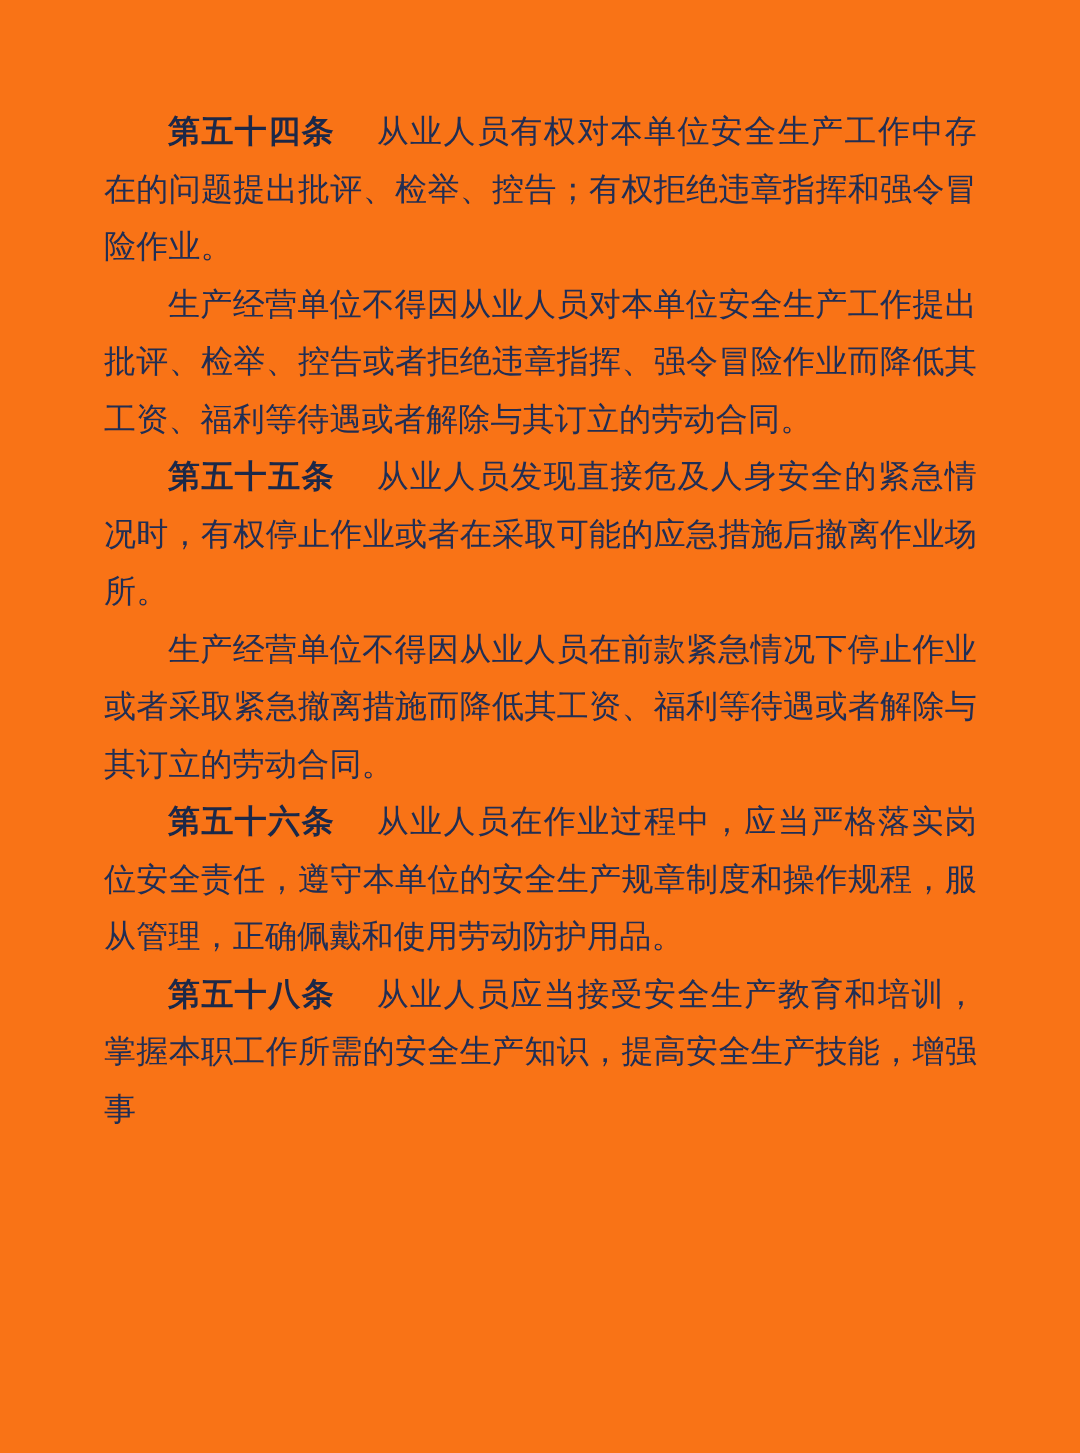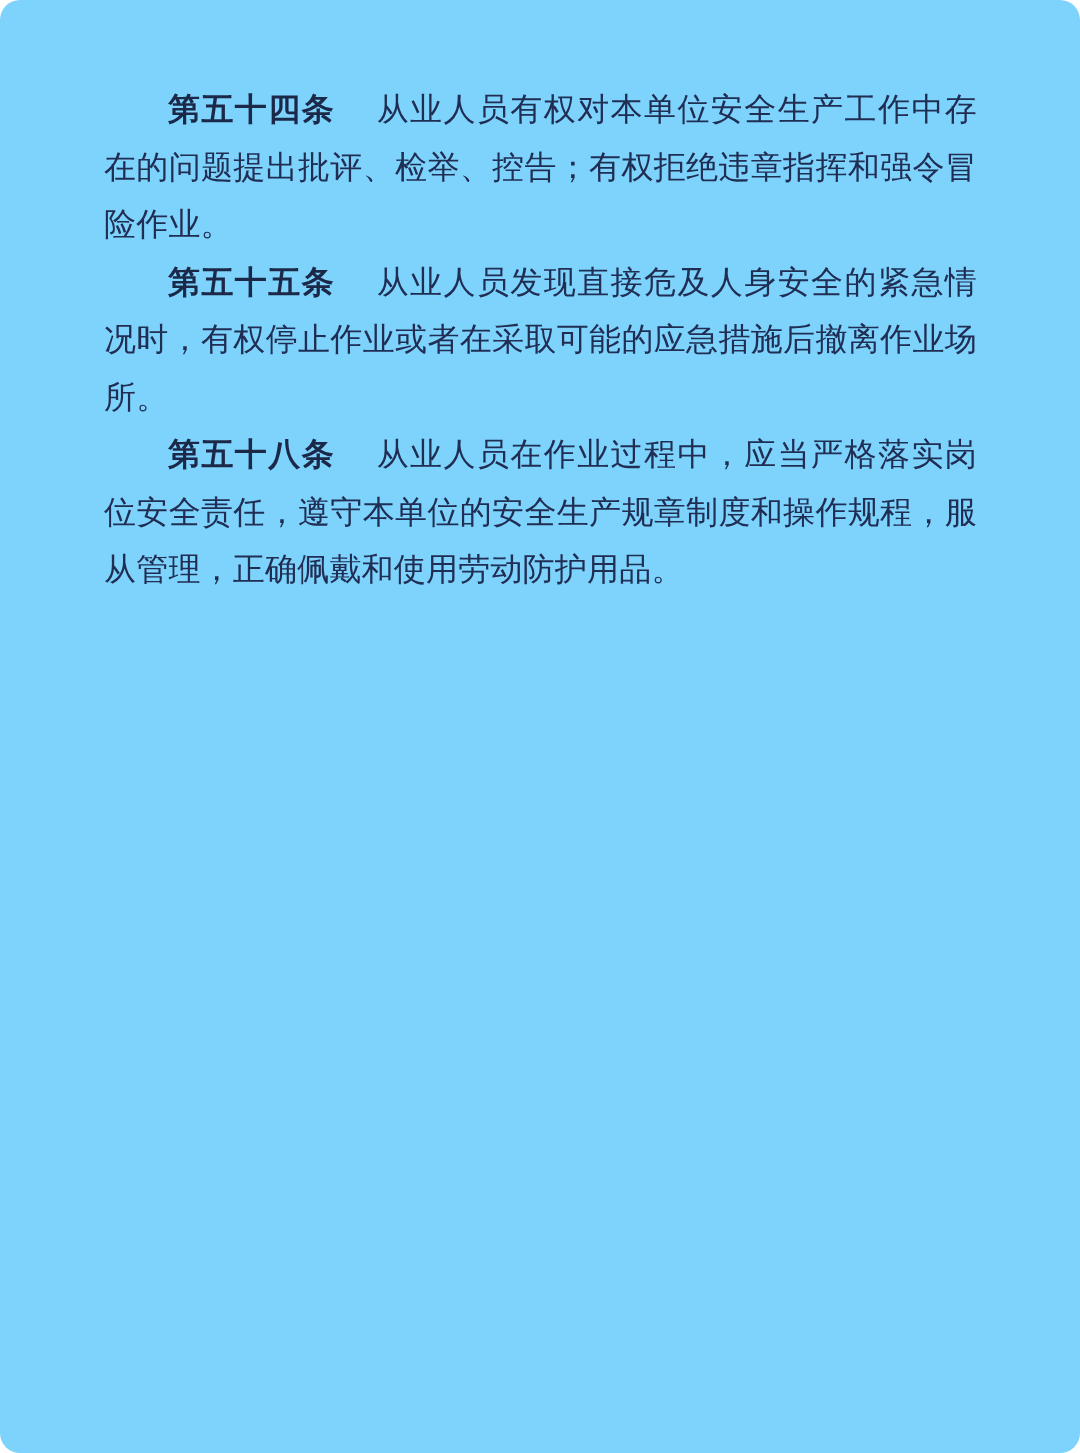--- a/index.html
+++ b/index.html
@@ -5,26 +5,25 @@
   html, body {
     margin: 0;
     padding: 0;
     background: #ffffff;
   }
   .page {
     position: relative;
     width: 1080px;
     height: 1453px;
     box-sizing: border-box;
-    background: #7dd3fc;
-    padding: 81px 103px 0 104px;
+    background: #f97316;
+    padding: 103px 103px 0 104px;
     overflow: hidden;
     color: #212e54;
     font-family: "Liberation Serif", "DejaVu Serif", serif;
-    border-radius: 20px;
   }
   .para {
     margin: 0;
     font-size: 32px;
     line-height: 57.5px;
     text-indent: 2em;
     text-align: justify;
     letter-spacing: 0.2px;
     color: #212e54;
   }
@@ -39,22 +38,25 @@
     margin: 0;
   }
 </style>
 </head>
 <body>
 
 <div class="page">
 
   <p class="para"><span class="article-number">第五十四条</span><span>从业人员有权对本单位安全生产工作中存在的问题提出批评、检举、控告；有权拒绝违章指挥和强令冒险作业。</span></p>
 
+  <p class="para"><span>生产经营单位不得因从业人员对本单位安全生产工作提出批评、检举、控告或者拒绝违章指挥、强令冒险作业而降低其工资、福利等待遇或者解除与其订立的劳动合同。</span></p>
 
   <p class="para"><span class="article-number">第五十五条</span><span>从业人员发现直接危及人身安全的紧急情况时，有权停止作业或者在采取可能的应急措施后撤离作业场所。</span></p>
 
+  <p class="para"><span>生产经营单位不得因从业人员在前款紧急情况下停止作业或者采取紧急撤离措施而降低其工资、福利等待遇或者解除与其订立的劳动合同。</span></p>
 
 
 
-  <p class="para"><span class="article-number">第五十八条</span><span>从业人员在作业过程中，应当严格落实岗位安全责任，遵守本单位的安全生产规章制度和操作规程，服从管理，正确佩戴和使用劳动防护用品。</span></p>
+  <p class="para"><span class="article-number">第五十六条</span><span>从业人员在作业过程中，应当严格落实岗位安全责任，遵守本单位的安全生产规章制度和操作规程，服从管理，正确佩戴和使用劳动防护用品。</span></p>
 
+  <p class="para"><span class="article-number">第五十八条</span><span>从业人员应当接受安全生产教育和培训，掌握本职工作所需的安全生产知识，提高安全生产技能，增强事</span></p>
 
 </div>
 
 </body></html>

